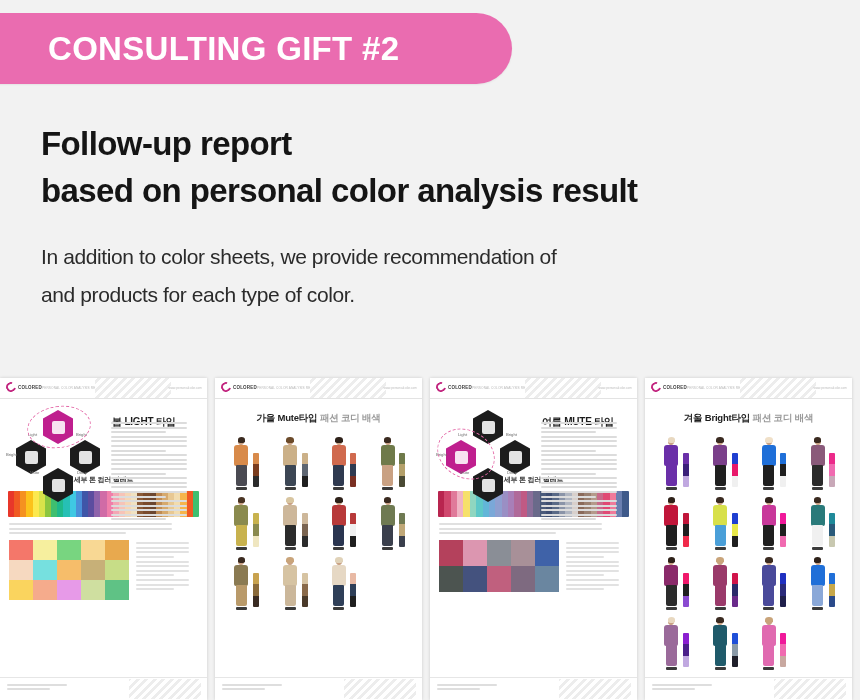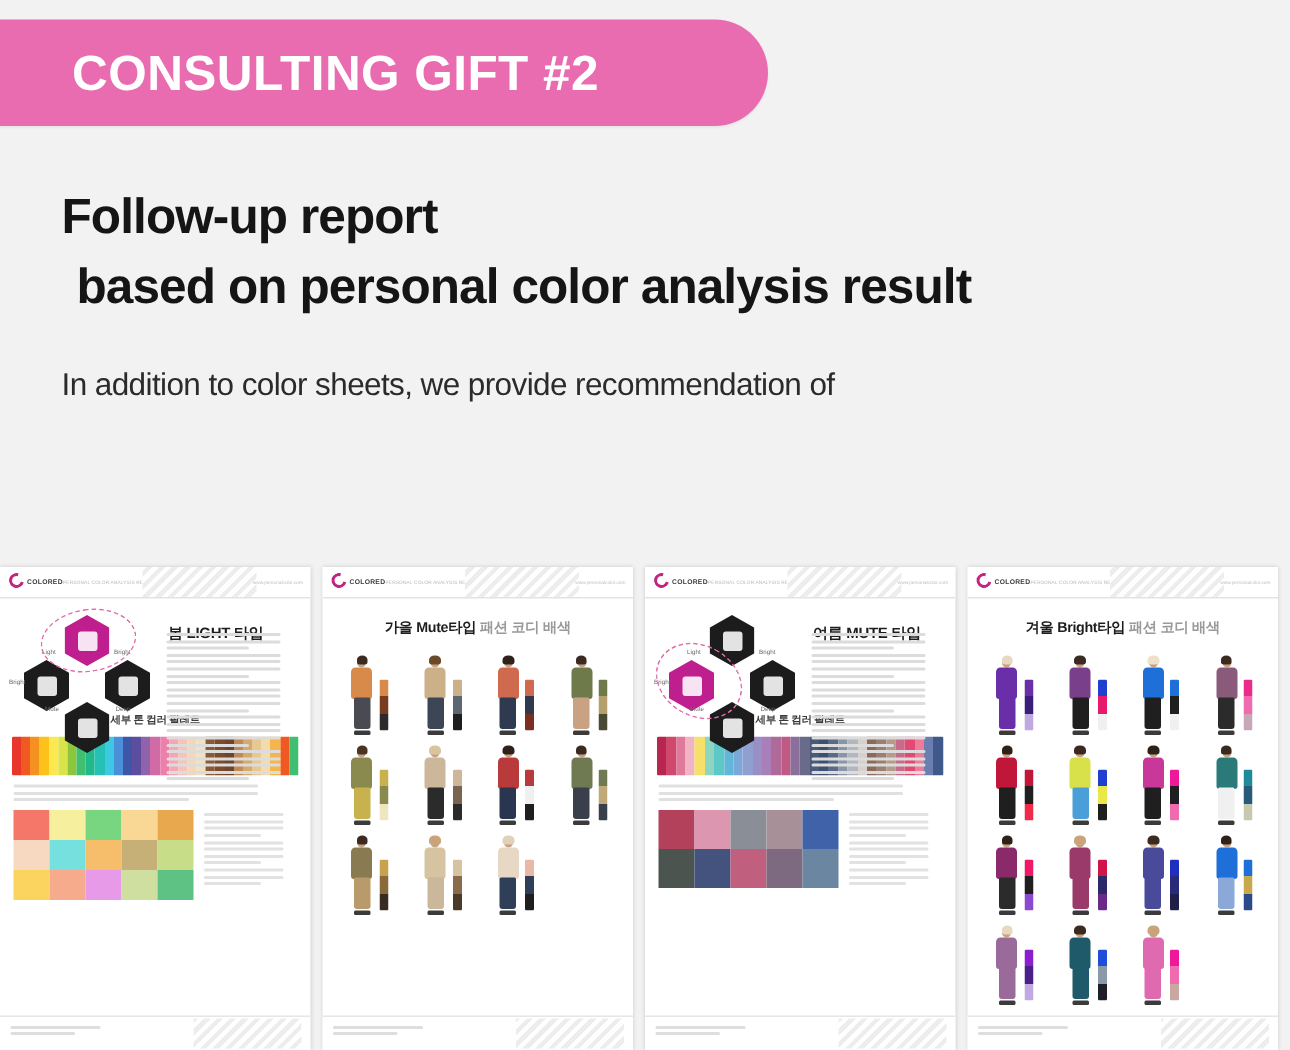--- a/index.html
+++ b/index.html
@@ -46,21 +46,21 @@
     position: absolute;
     left: 41px;
     top: 120px;
     color: #151515;
     font-size: 33px;
     font-weight: bold;
     line-height: 47px;
     letter-spacing: -0.6px;
     white-space: nowrap;
   }
-  .headline .l2 { display: block; margin-left: 10px; }
+  .headline .l2 { display: block; }
 
   
   .body-copy {
     position: absolute;
     left: 41px;
     top: 238px;
     color: #2b2b2b;
     font-size: 21px;
     line-height: 38px;
     letter-spacing: -0.4px;
@@ -383,20 +383,21 @@
   <div class="banner-label">CONSULTING GIFT #2</div>
 </div>
 
 <div class="headline">
   <span class="l1">Follow-up report</span>
   <span class="l2">based on personal color analysis result</span>
 </div>
 
 <div class="body-copy">
   <span>In addition to color sheets, we provide recommendation of</span>
+  <span>and products for each type of color.</span>
 </div>
 
 <div class="cards" id="cards">
     <div class="card">
       <div class="card-header">
         <div class="logo">
           <span class="logo-mark"></span>
           <span class="logo-text">COLORED</span>
         </div>
         <div class="logo-tag">PERSONAL COLOR ANALYSIS REPORT FOR YOU</div>

